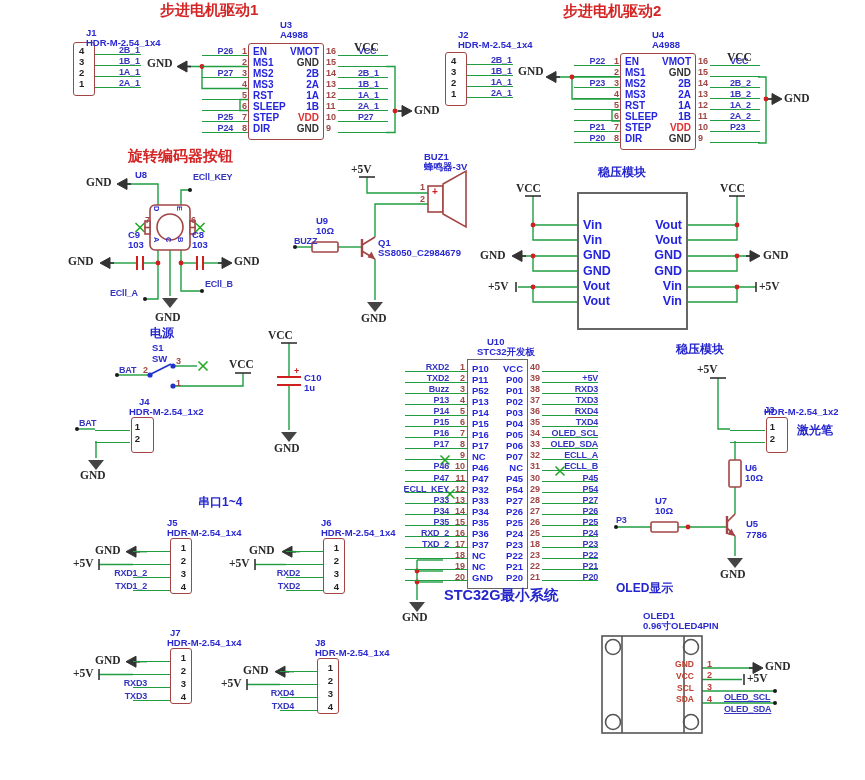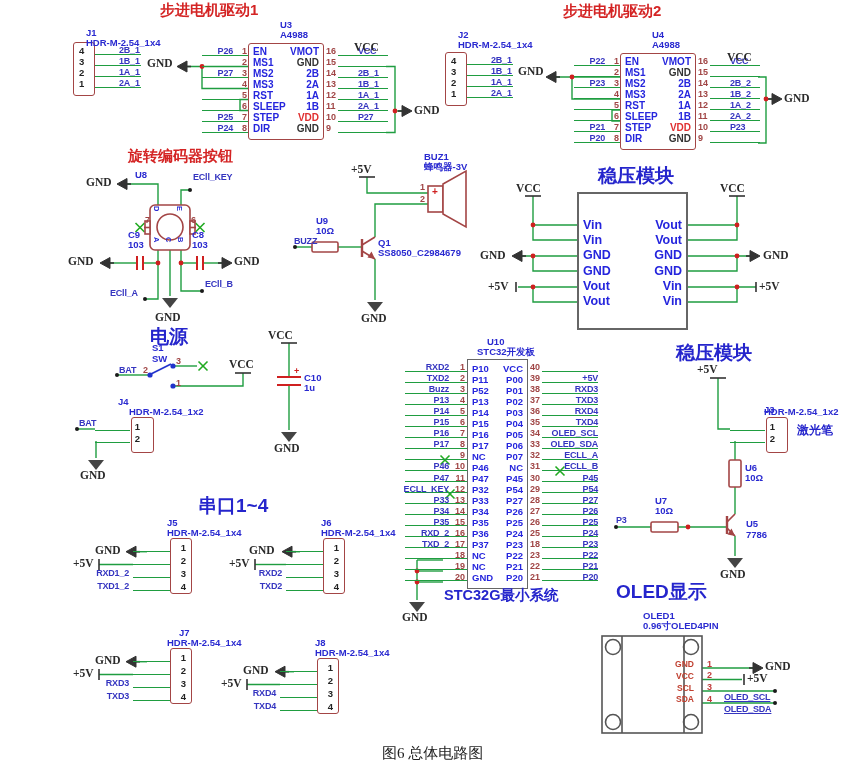--- a/index.html
+++ b/index.html
@@ -1,21 +1,21 @@
 <!DOCTYPE html>
 <html><head>
 <meta charset="utf-8">
 <style>
   html,body{margin:0;padding:0;background:#fff;}
   #canvas{position:relative;width:865px;height:780px;background:#fff;overflow:hidden;
           font-family:"Liberation Sans",sans-serif;}
   #wires{position:absolute;left:0;top:0;z-index:1;}
   .txt{position:absolute;z-index:3;white-space:nowrap;line-height:1;}
   .title-red{color:#d42424;font-weight:bold;font-size:15px;}
-  .title-blue{color:#2525cc;font-weight:bold;font-size:19px;}
+  .title-blue{color:#2525cc;font-weight:bold;font-size:12px;}
   .ref{color:#2a2ad0;font-size:9.5px;font-weight:600;}
   .net{color:#3535c0;font-size:9px;font-weight:600;letter-spacing:-0.2px;}
   .power{color:#2a2a2a;font-family:"Liberation Serif",serif;font-weight:bold;font-size:11.5px;}
   .rnum{color:#a04545;font-size:9px;font-weight:bold;}
   .big-blue{color:#2525cc;font-weight:bold;font-size:12px;}
   .cap-serif{font-family:"Liberation Serif",serif;color:#222;font-size:15px;}
   .rot{transform:rotate(90deg);transform-origin:left top;color:#2a2ad0;font-size:7.5px;font-weight:600;}
   .oledname{color:#c04030;font-size:8.5px;font-weight:bold;}
   
   .col{position:absolute;z-index:2;}
@@ -46,21 +46,21 @@
   .mL .prow{width:64px;} .mL .prow .w{left:2px;right:0;} .mL .prow .net{right:18px;} .mL .prow .num{right:2px;color:#a04545;font-size:9px;font-weight:bold;}
   .mR .prow{width:72px;} .mR .prow .w{left:14px;right:2px;} .mR .prow .num{left:2px;color:#a04545;font-size:9px;font-weight:bold;margin-top:20px;} .mR .prow .net{right:2px;}
   
   .crow .prow{height:11px;width:90px;}
   .crow .prow .w{left:22px;right:22px;}
   .crow .prow .num{left:6px;color:#222;font-size:9.5px;font-weight:bold;}
   .crow .prow .net{left:46px;}
   
   .crowl .prow{height:12.75px;width:87px;}
   .crowl .prow .w{left:28px;right:22px;}
-  .crowl .prow .net{right:63px;padding-left:22px;}
+  .crowl .prow .net{right:45px;padding-left:22px;}
   .crowl .prow .num{right:6px;color:#222;font-size:9.5px;font-weight:bold;}
   
   .crow2 .prow{height:12px;width:59px;}
   .crow2 .prow .w{left:0;right:24px;}
   .crow2 .prow .num{right:14px;color:#222;font-size:9.5px;font-weight:bold;}
   
   .reg .prow{height:15.3px;width:107px;}
   .reg .pname{font-size:12.5px;}
   
   .orow .prow{height:11.7px;width:92px;}
@@ -301,21 +301,20 @@
 
 <span class="txt title-red" style="left:160px;top:2px">步进电机驱动1</span>
 <span class="txt title-red" style="left:563px;top:3px">步进电机驱动2</span>
 <span class="txt title-red" style="left:128px;top:148px">旋转编码器按钮</span>
 <span class="txt title-blue" style="left:598px;top:166px">稳压模块</span>
 <span class="txt title-blue" style="left:150px;top:327px">电源</span>
 <span class="txt title-blue" style="left:676px;top:343px">稳压模块</span>
 <span class="txt title-blue" style="left:198px;top:496px">串口1~4</span>
 <span class="txt title-blue" style="left:616px;top:582px">OLED显示</span>
 <span class="txt title-blue" style="left:444px;top:588px;font-size:14.5px">STC32G最小系统</span>
-<div class="txt cap-serif" style="left:0;top:746px;width:865px;text-align:center">图6 总体电路图</div>
 
 <span class="txt ref" style="left:86px;top:28px">J1</span>
 <span class="txt ref" style="left:86px;top:38px">HDR-M-2.54_1x4</span>
 <div class="chipbox" style="position:absolute;left:73px;top:42px;width:22px;height:54px;z-index:2"></div>
 <div class="col crow" style="left:73px;top:42px;padding-top:4px">
 
 <div class="prow">
         <i class="w"></i>
         <span class="num">4</span>
         <span class="net">2B_1</span>
@@ -746,21 +745,21 @@
 <span class="txt power" style="left:488px;top:281px">+5V</span>
 <span class="txt power" style="left:759px;top:281px">+5V</span>
 
 <span class="txt ref" style="left:152px;top:343px">S1</span>
 <span class="txt ref" style="left:152px;top:354px">SW</span>
 <span class="txt rnum" style="left:143px;top:366px">2</span>
 <span class="txt rnum" style="left:176px;top:357px">3</span>
 <span class="txt rnum" style="left:176px;top:379px">1</span>
 <span class="txt net" style="left:119px;top:366px">BAT</span>
 <span class="txt power" style="left:229px;top:359px">VCC</span>
-<span class="txt ref" style="left:118px;top:397px">J4</span>
+<span class="txt ref" style="left:139px;top:397px">J4</span>
 <span class="txt ref" style="left:129px;top:407px">HDR-M-2.54_1x2</span>
 <div class="chipbox" style="position:absolute;left:131px;top:417px;width:23px;height:36px;z-index:2"></div>
 <div class="col crow2" style="left:95px;top:417px;padding-top:4px">
 
 <div class="prow">
         <i class="w"></i>
         <span class="num">1</span>
       </div>
       <div class="prow">
         <i class="w"></i>
@@ -1191,21 +1190,21 @@
       </div>
       <div class="prow">
         <i class="w"></i>
         <span class="net">TXD2</span>
         <span class="num">4</span>
       </div>
     </div>
 <span class="txt power" style="left:249px;top:545px">GND</span>
 <span class="txt power" style="left:229px;top:558px">+5V</span>
 
-<span class="txt ref" style="left:179px;top:628px">J7</span>
+<span class="txt ref" style="left:170px;top:628px">J7</span>
 <span class="txt ref" style="left:167px;top:638px">HDR-M-2.54_1x4</span>
 <div class="chipbox" style="position:absolute;left:170px;top:648px;width:22px;height:56px;z-index:2"></div>
 <div class="col crowl" style="left:105px;top:648px;padding-top:4px">
 
 <div class="prow">
         <i class="w"></i>
         <span class="net"></span>
         <span class="num">1</span>
       </div>
       <div class="prow">

